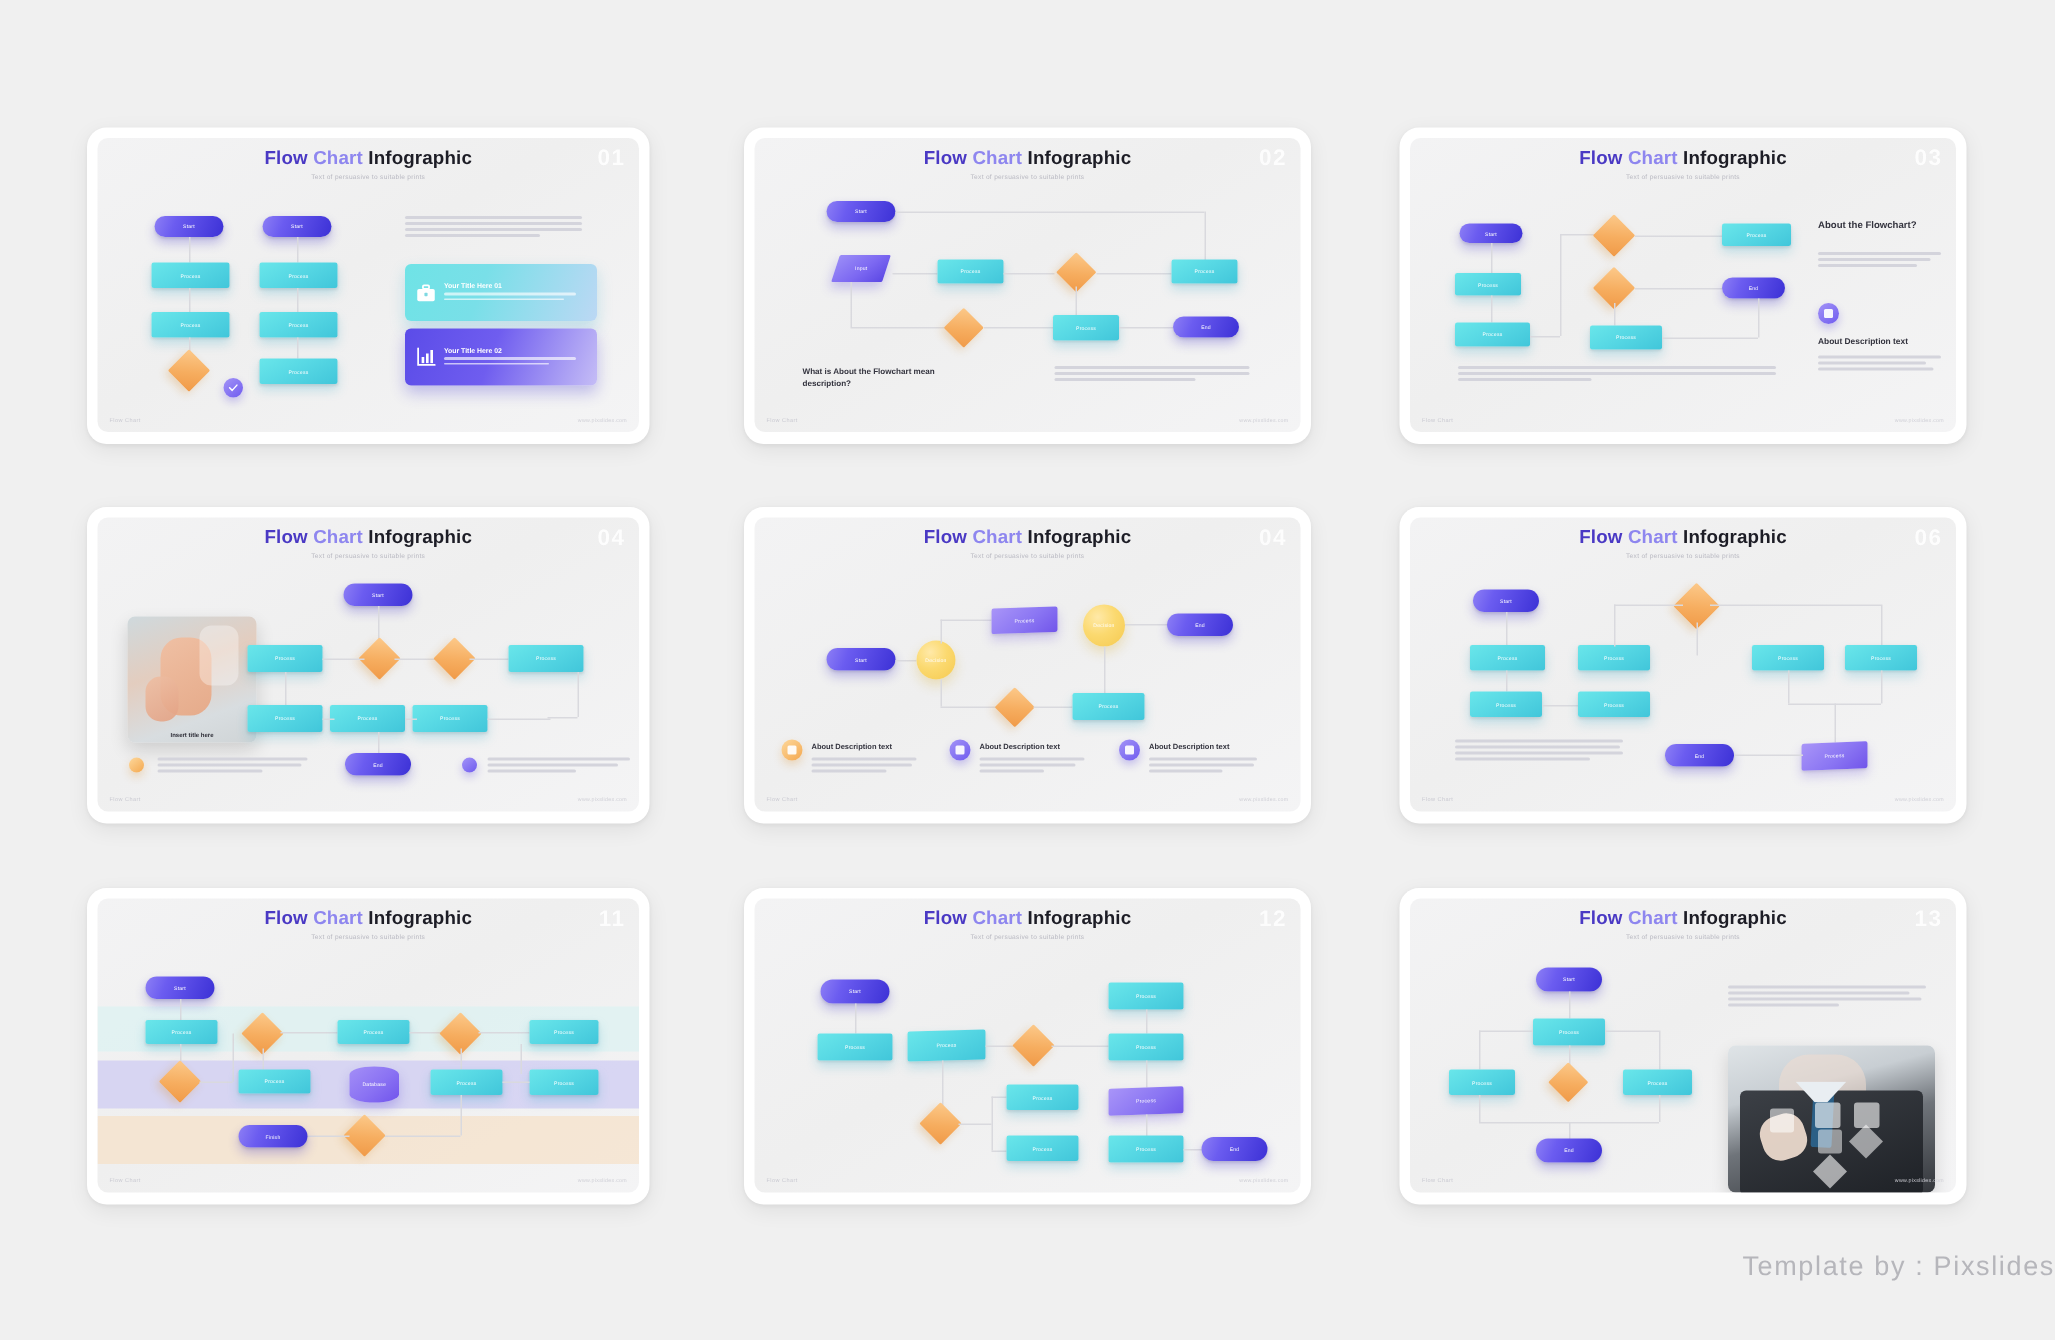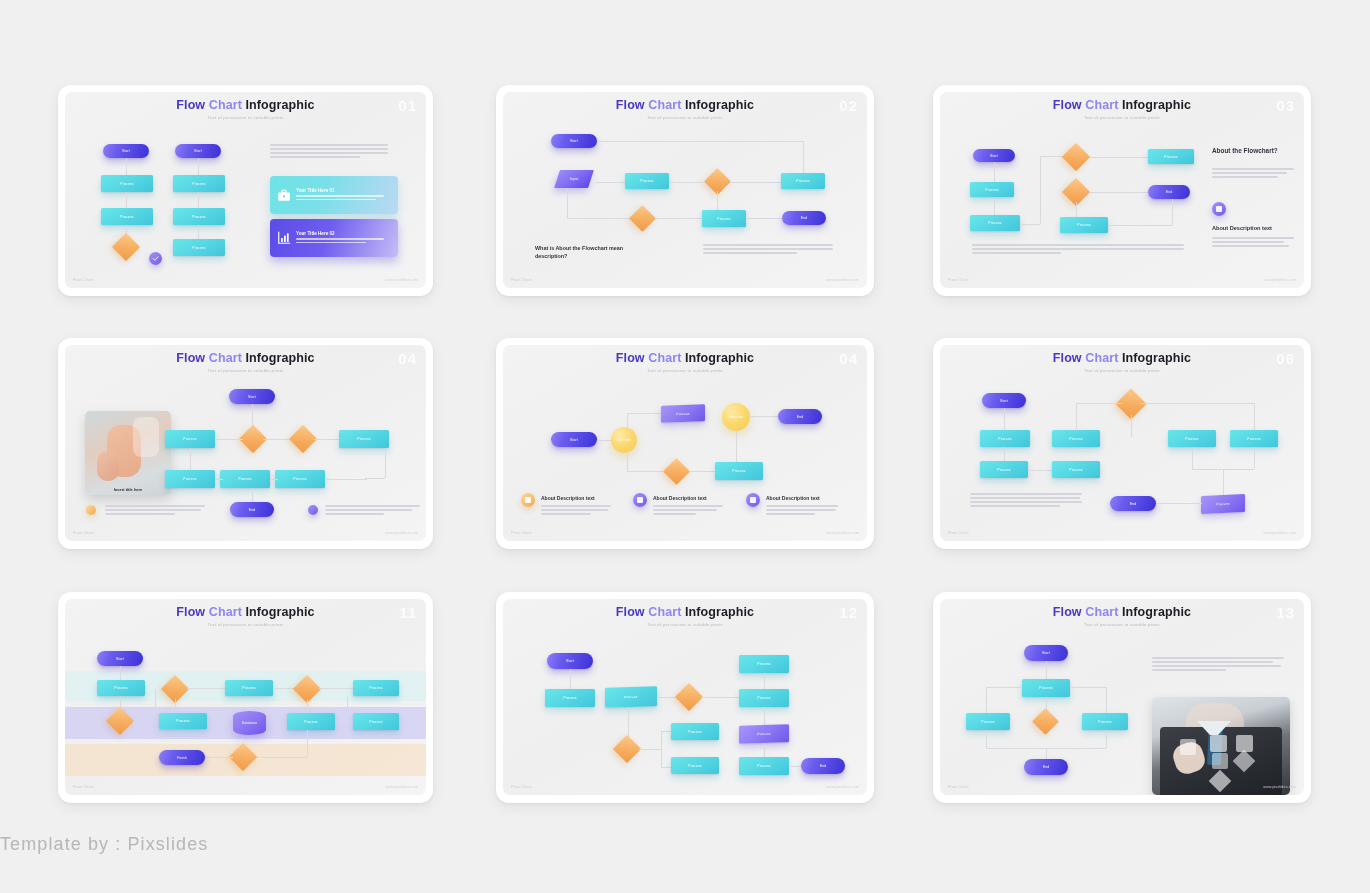--- a/index.html
+++ b/index.html
@@ -117,21 +117,21 @@
   
   .wm{
     position:absolute;left:676px;top:117px;
     font-size:27px;color:#b8b8bd;letter-spacing:2px;
     font-family:"DejaVu Sans",sans-serif;
     white-space:nowrap;pointer-events:none;
     text-shadow:0 1px 0 rgba(255,255,255,.8);
     opacity:.95;
   }
   .credit{
-    position:absolute;left:0;right:0;top:834px;text-align:left;
+    position:absolute;left:0;right:0;top:834px;text-align:right;
     font-size:18px;color:#b6b6bb;letter-spacing:1.1px;
   }
   .sec-h{position:absolute;color:#33333e;font-weight:700;}
 </style>
 </head>
 <body>
 
 <div class="deck">
 
   <div class="slide" style="left:58px;top:85px;">

